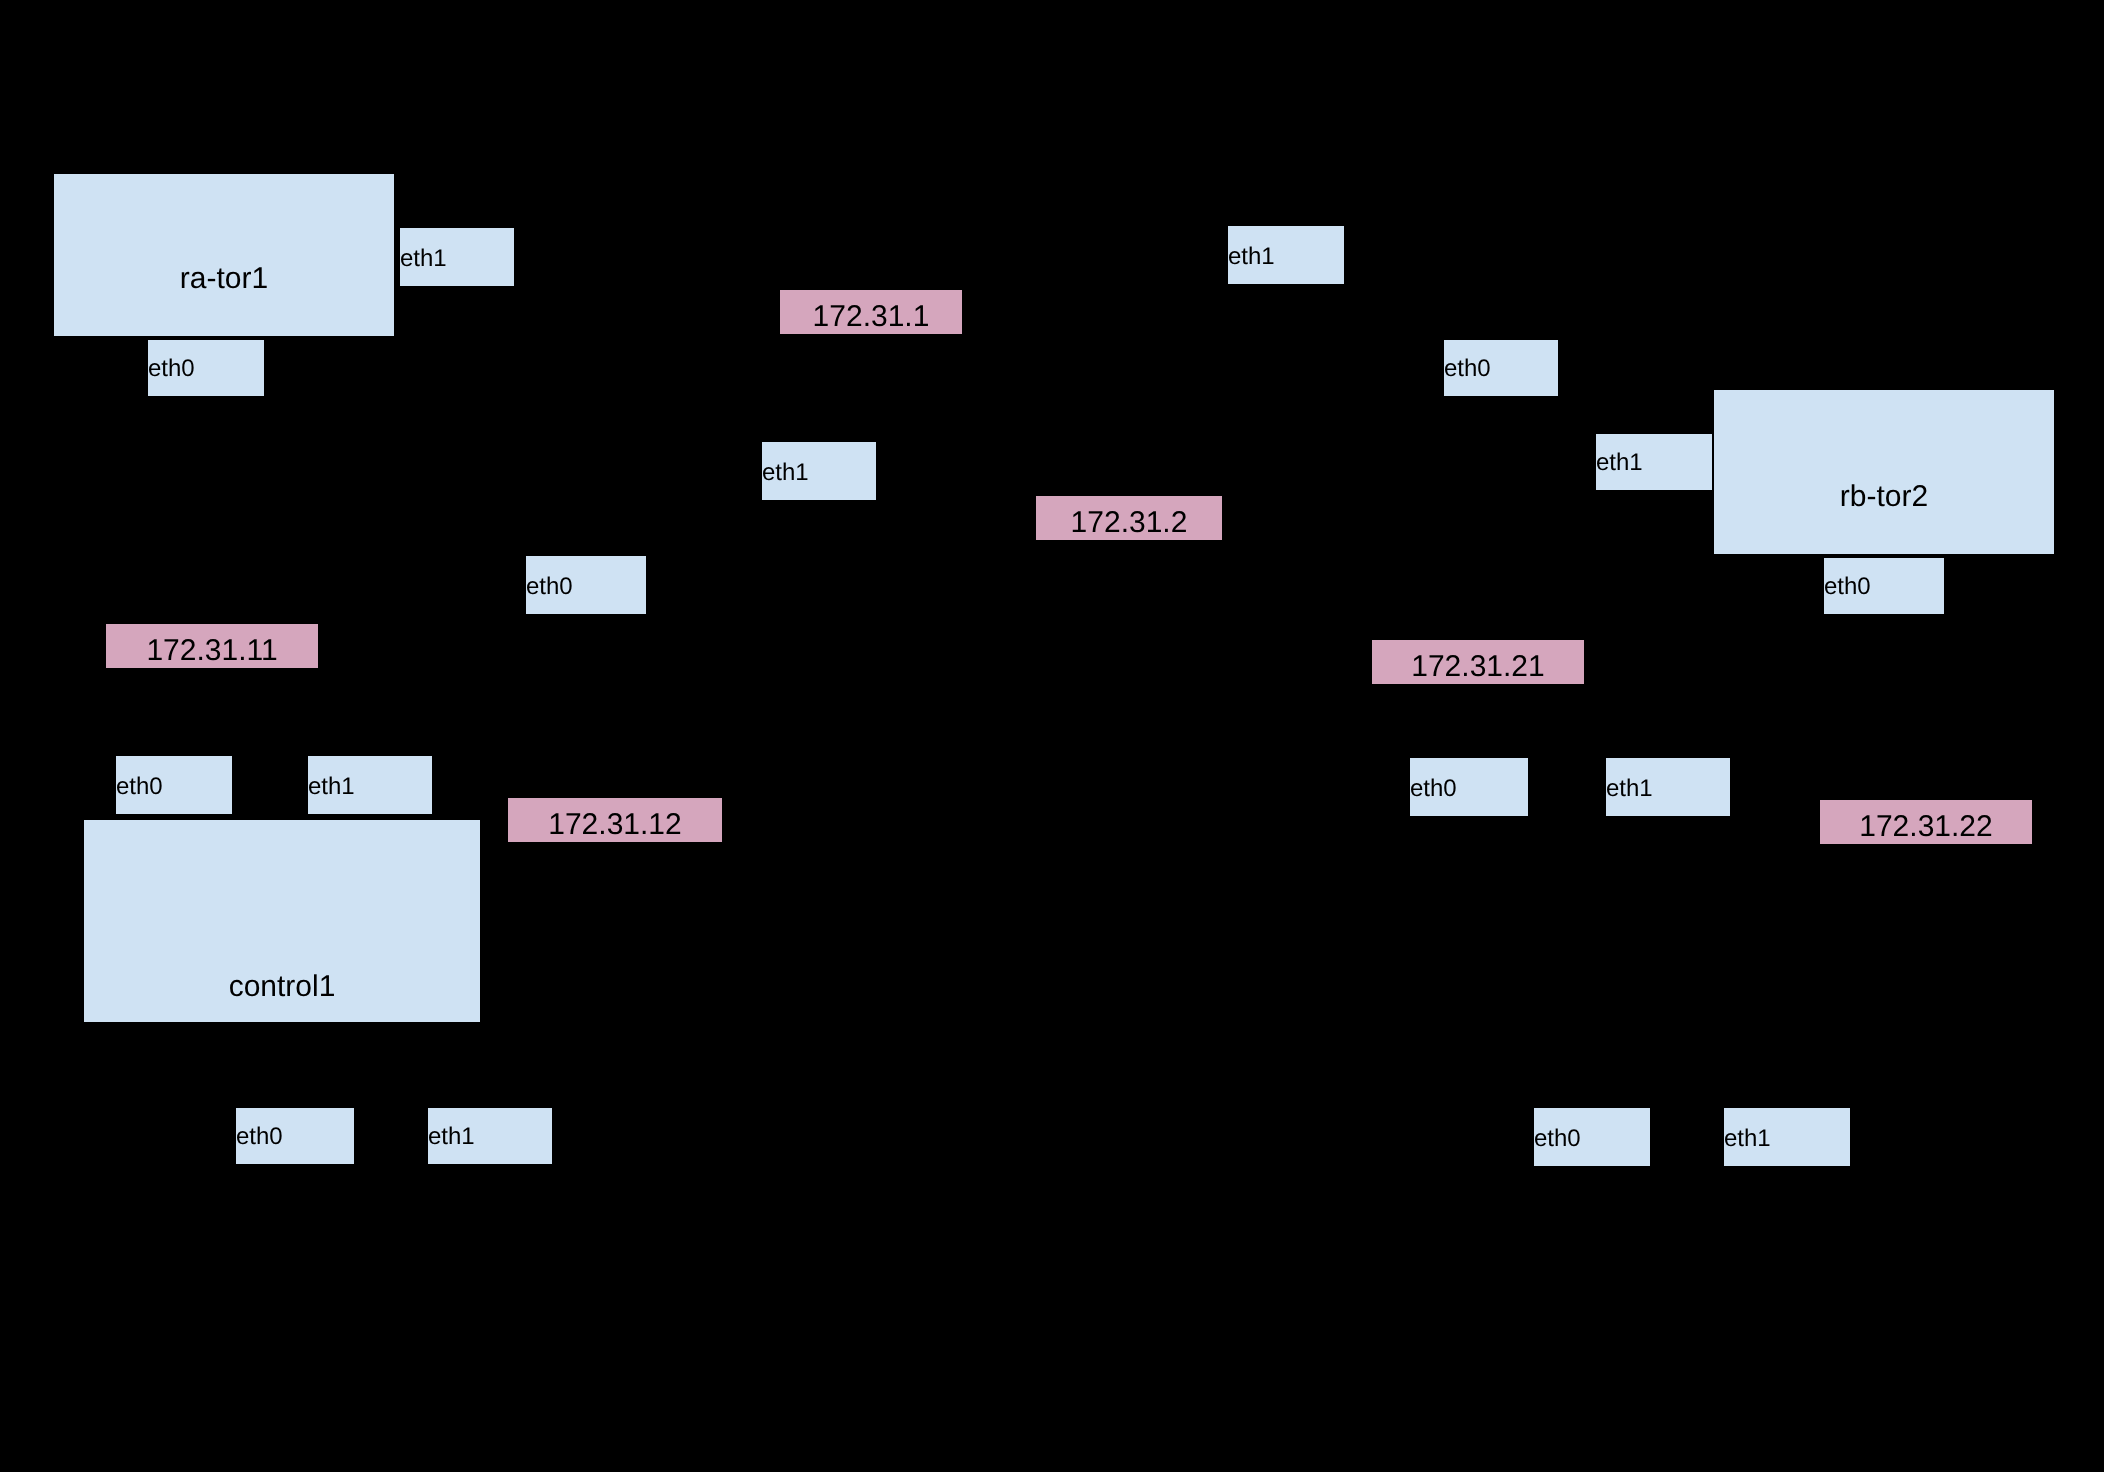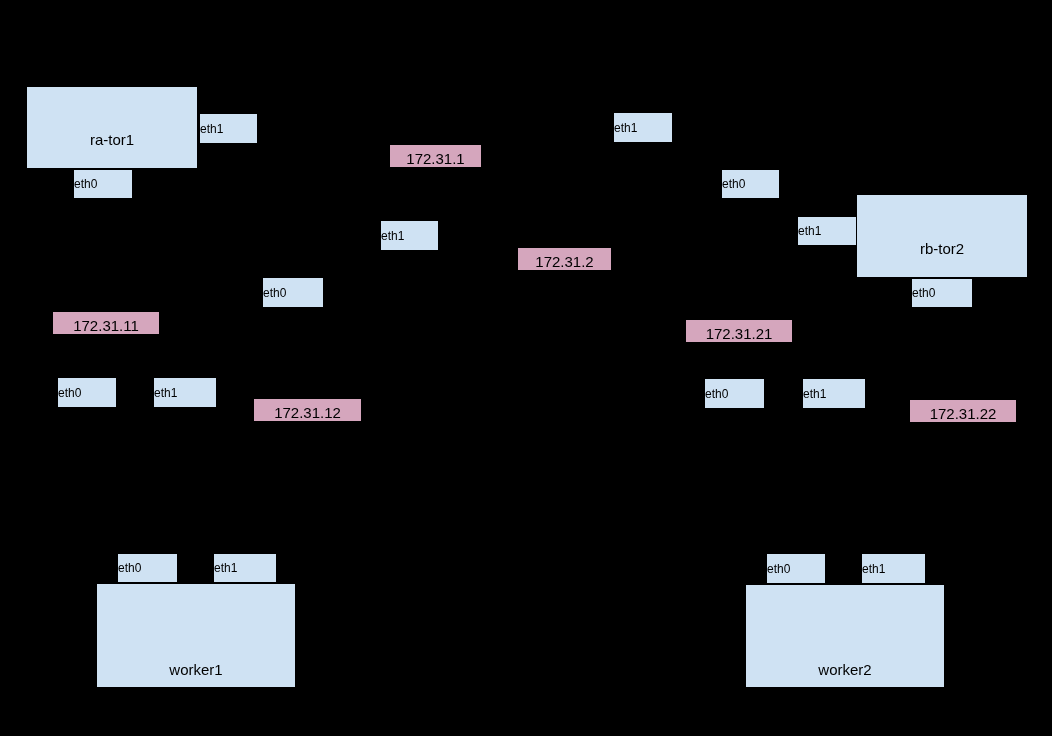--- a/index.html
+++ b/index.html
@@ -91,47 +91,44 @@
   <div class="node label-mid" style="left:856px;top:194px;width:172px;height:84px">
     <span>rb-tor2</span>
   </div>
   <div class="port" style="left:797px;top:216px;width:60px;height:30px">
     <span>eth1</span>
   </div>
   <div class="port" style="left:911px;top:278px;width:62px;height:30px">
     <span>eth0</span>
   </div>
 
+  <div class="node label-bottom" style="left:41px;top:409px;width:200px;height:103px">
+    <span>control1</span>
+  </div>
   <div class="port" style="left:57px;top:377px;width:60px;height:31px">
     <span>eth0</span>
   </div>
   <div class="port" style="left:153px;top:377px;width:64px;height:31px">
     <span>eth1</span>
   </div>
 
-  <div class="node label-bottom" style="left:96px;top:583px;width:200px;height:105px">
-    <span>worker1</span>
-  </div>
   <div class="port" style="left:117px;top:553px;width:61px;height:30px">
     <span>eth0</span>
   </div>
   <div class="port" style="left:213px;top:553px;width:64px;height:30px">
     <span>eth1</span>
   </div>
 
   <div class="port" style="left:704px;top:378px;width:61px;height:31px">
     <span>eth0</span>
   </div>
   <div class="port" style="left:802px;top:378px;width:64px;height:31px">
     <span>eth1</span>
   </div>
 
-  <div class="node label-bottom" style="left:745px;top:584px;width:200px;height:104px">
-    <span>worker2</span>
-  </div>
   <div class="port" style="left:766px;top:553px;width:60px;height:31px">
     <span>eth0</span>
   </div>
   <div class="port" style="left:861px;top:553px;width:65px;height:31px">
     <span>eth1</span>
   </div>
 
   <div class="ip" style="left:390px;top:104px;width:91px;height:22px">
     <span>172.31.1</span>
   </div>

